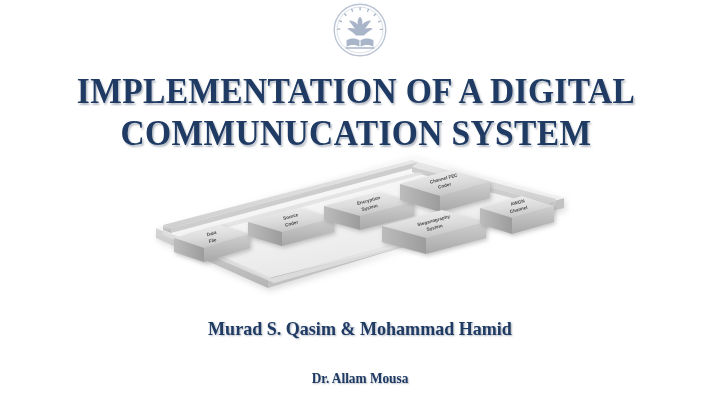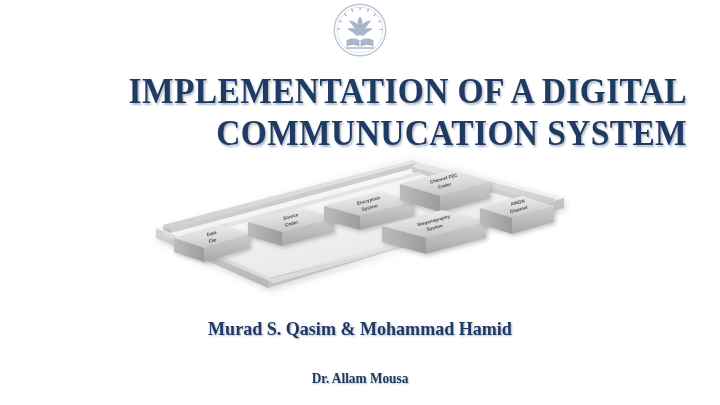--- a/index.html
+++ b/index.html
@@ -36,21 +36,21 @@
     height: 56px;
     display: block;
   }
 
   
   .title-block {
     position: absolute;
     left: 0;
     right: 8px;
     top: 70px;
-    text-align: right;
+    text-align: center;
   }
   .title-line {
     font-family: "Liberation Serif", serif;
     font-weight: bold;
     font-size: 36px;
     line-height: 42px;
     letter-spacing: 0.4px;
     color: #1f3a63;
     text-shadow: 1.5px 1.5px 2px rgba(90, 105, 125, 0.45);
     transform: scaleX(0.93);

